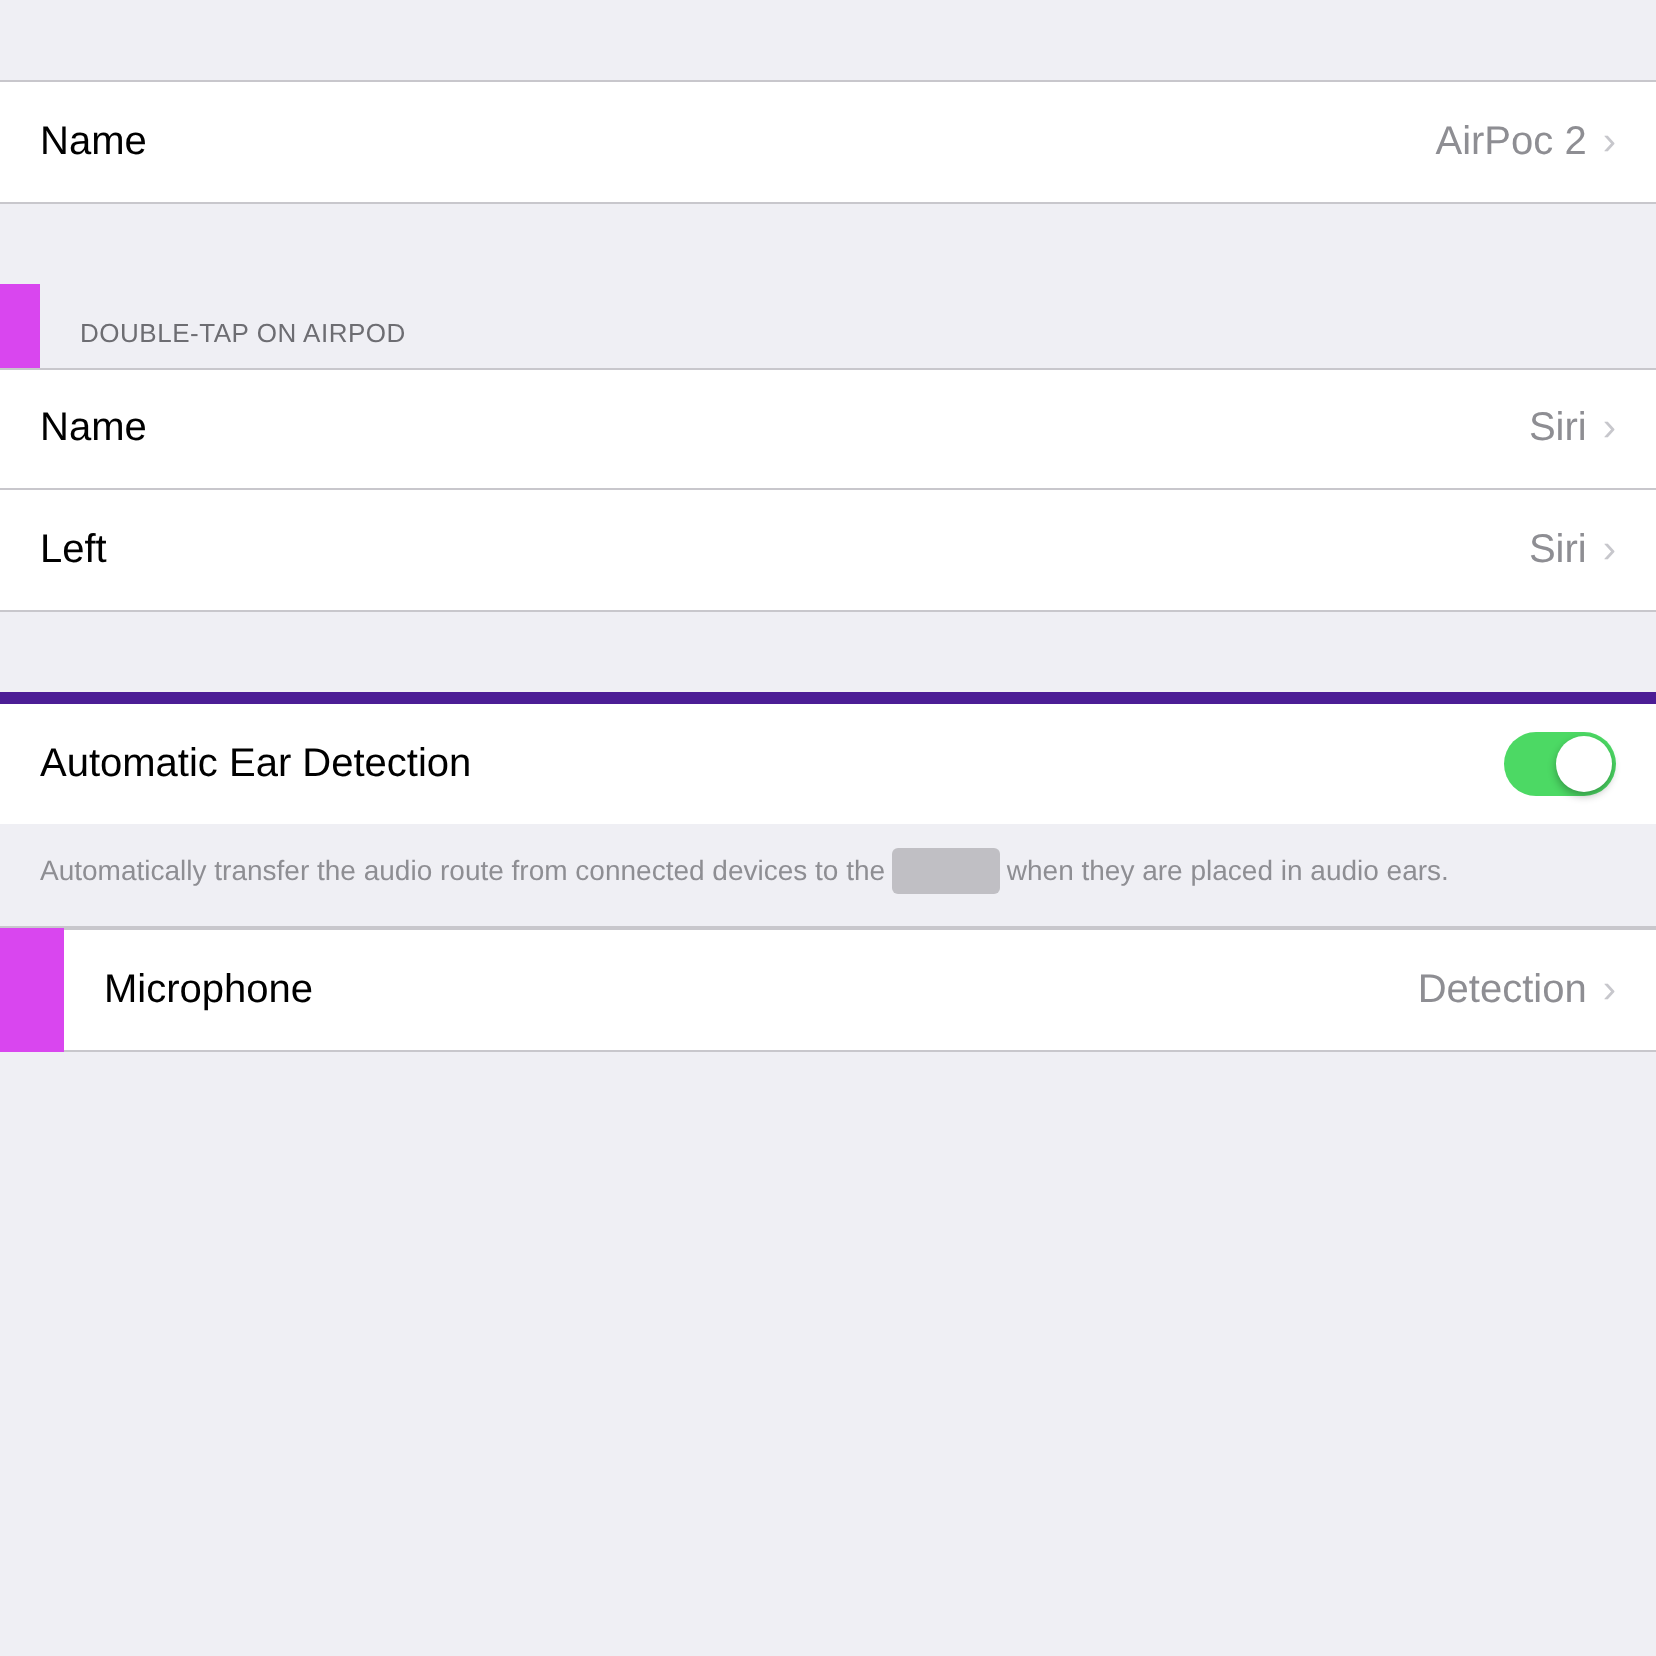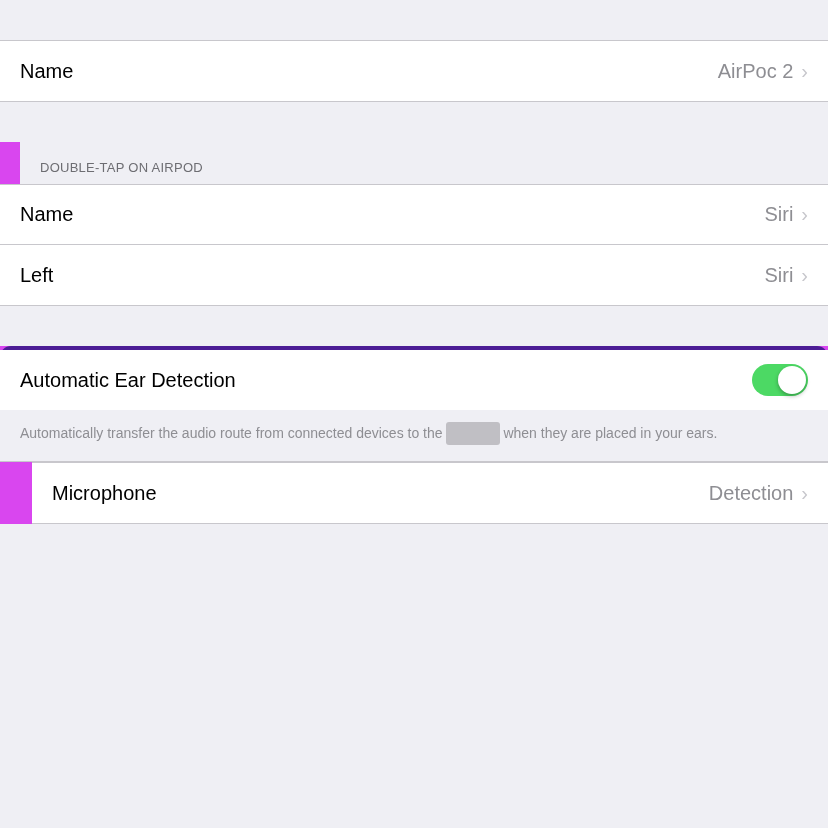--- a/index.html
+++ b/index.html
@@ -201,36 +201,36 @@
       <span class="row-label">Left</span>
       <div class="row-value-container">
         <span class="row-value">Siri</span>
         <span class="chevron">›</span>
       </div>
     </div>
   </div>
 
   <div class="section-spacer"></div>
 
-  <div style="background-color:#ffffff; border-top:4px solid #4c1d95;border-radius:11px;">
+  <div style="background-color:#ffffff; border-top:6px solid #4c1d95;">
     <div class="settings-row ear-detection-row">
       <span class="row-label">Automatic Ear Detection</span>
       <div class="toggle-container">
         <div class="toggle">
           <div class="toggle-knob"></div>
         </div>
       </div>
     </div>
   </div>
 
   <div class="description-section">
     <p class="description-text">
       <span>Automatically transfer the audio route from connected devices to the</span>
       <span class="blurred-word">AirPods</span>
-      <span>when they are placed in your ears.</span>
+      <span>when they are placed in audio ears.</span>
     </p>
   </div>
 
   <div class="microphone-section">
     <div class="settings-row">
       <span class="row-label">Microphone</span>
       <div class="row-value-container">
         <span class="row-value">Detection</span>
         <span class="chevron">›</span>
       </div>

